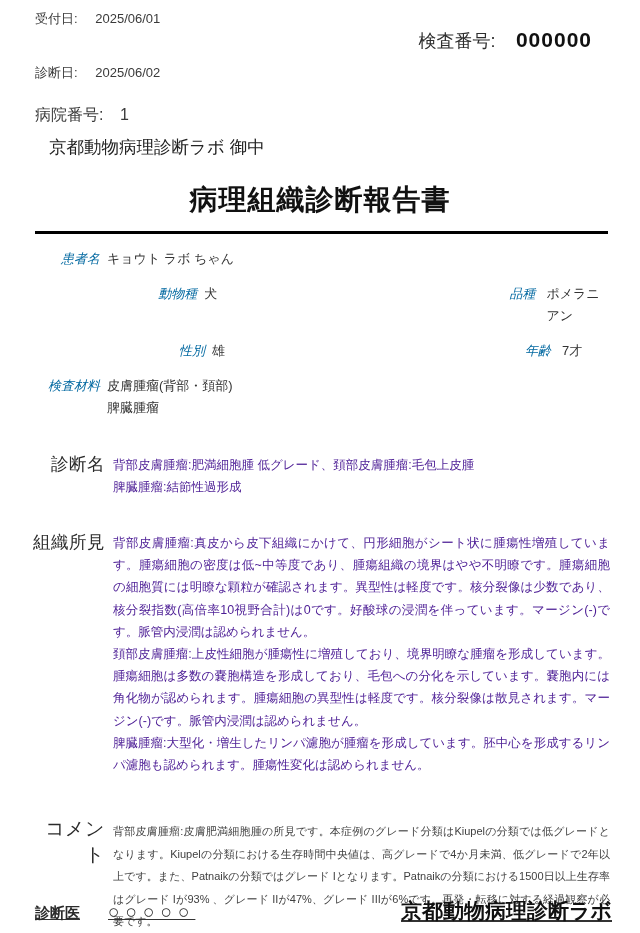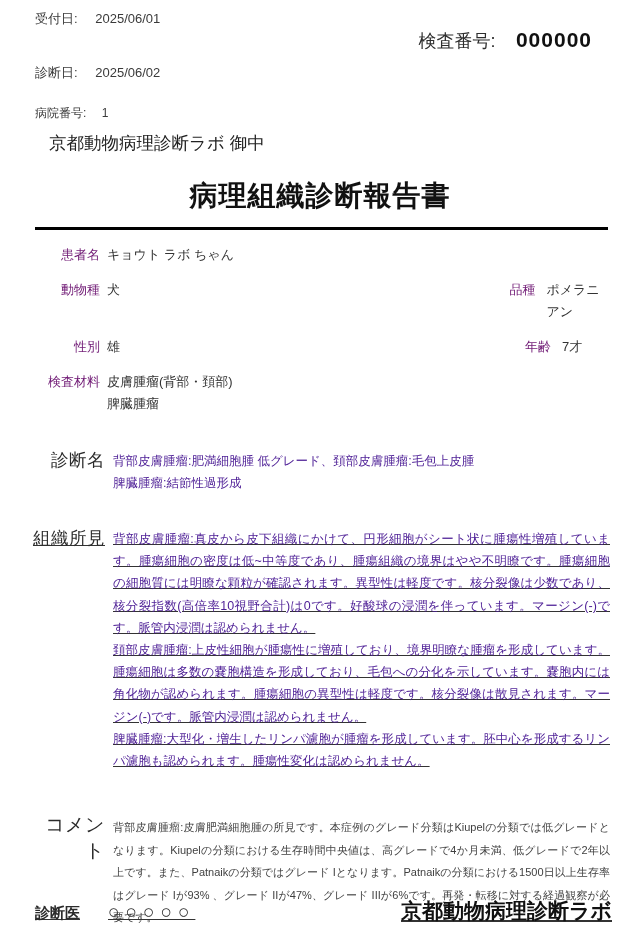--- a/index.html
+++ b/index.html
@@ -16,45 +16,45 @@
   
   .hdr-top { position: relative; height: 95px; }
   .date-row { font-size: 13px; color: #3a3a3a; }
   .date-row .lbl { margin-right: 14px; }
   .date-row.first { position: absolute; top: 2px; left: 5px; text-align: right; }
   .date-row.second { position: absolute; top: 56px; left: 5px; }
   .exam-no { position: absolute; top: 20px; right: 18px; }
   .exam-no .lbl { font-size: 18px; color: #2e2e2e; margin-right: 16px; }
   .exam-no .val { font-size: 21px; font-weight: bold; color: #111; letter-spacing: 1px; }
 
-  .hospital-row { font-size: 12px; color: #3a3a3a; margin-left: 5px; margin-top: 2px; }
+  .hospital-row { font-size: 16px; color: #3a3a3a; margin-left: 5px; margin-top: 2px; }
   .hospital-row .lbl { margin-right: 12px; }
   .addressee { font-size: 17.5px; color: #222; margin-left: 19px; margin-top: 9px; }
 
   .report-title { text-align: center; font-size: 28px; font-weight: bold; color: #111; margin-top: 22px; letter-spacing: 1px; }
   .title-rule { border: none; border-top: 3px solid #000; margin: 12px 2px 0 5px; }
 
   
   .patient { margin-top: 14px; }
   .p-row { display: flex; margin-top: 13px; font-size: 13px; color: #333; line-height: 22px; }
-  .p-lbl { width: 70px; text-align: right; flex-shrink: 0; color: #701a75; }
+  .p-lbl { width: 70px; text-align: right; flex-shrink: 0; color: #0369a1; font-style: italic; }
   .p-val { margin-left: 7px; }
-  .p-col { display: flex; width: 300px; }
+  .p-col { display: flex; width: 300px; justify-content: center; }
   .p-col.right { width: auto; margin-left: 0; }
   .p-col.right .p-lbl { width: 225px; text-align: left; padding-left: 195px; }
 
   
   .section { display: flex; }
   .sec-lbl { width: 75px; flex-shrink: 0; text-align: right; font-size: 17.5px; color: #2b2b2b; letter-spacing: 0.5px; }
   .sec-body { margin-left: 8px; color: #4c1d95; }
 
   .sec-diagnosis { margin-top: 33px; }
   .sec-diagnosis .sec-body { font-size: 12.5px; line-height: 22px; padding-top: 2px; }
 
-  .sec-findings { margin-top: 32px; text-decoration: underline; }
+  .sec-findings { margin-top: 32px; }
   .sec-findings .sec-body { font-size: 12.5px; line-height: 22.2px; white-space: pre-line; padding-top: 2px; width: 510px; text-align: justify; }
 
   .sec-comment { margin-top: 40px; }
   .sec-comment .sec-lbl { font-size: 19px; }
   .sec-comment .sec-body { font-size: 11px; line-height: 22.5px; white-space: pre-line; padding-top: 4px; width: 527px; text-align: justify; color: #3f3f3f; }
 
   
   .footer { position: absolute; left: 30px; right: 28px; top: 897px; display: flex; align-items: baseline; text-decoration: underline; }
   .doctor-lbl { font-size: 15px; font-weight: bold; color: #2b2b2b; margin-left: 5px; }
   .doctor-name { font-size: 19px; color: #2b2b2b; margin-left: 28px; letter-spacing: 6px; }

